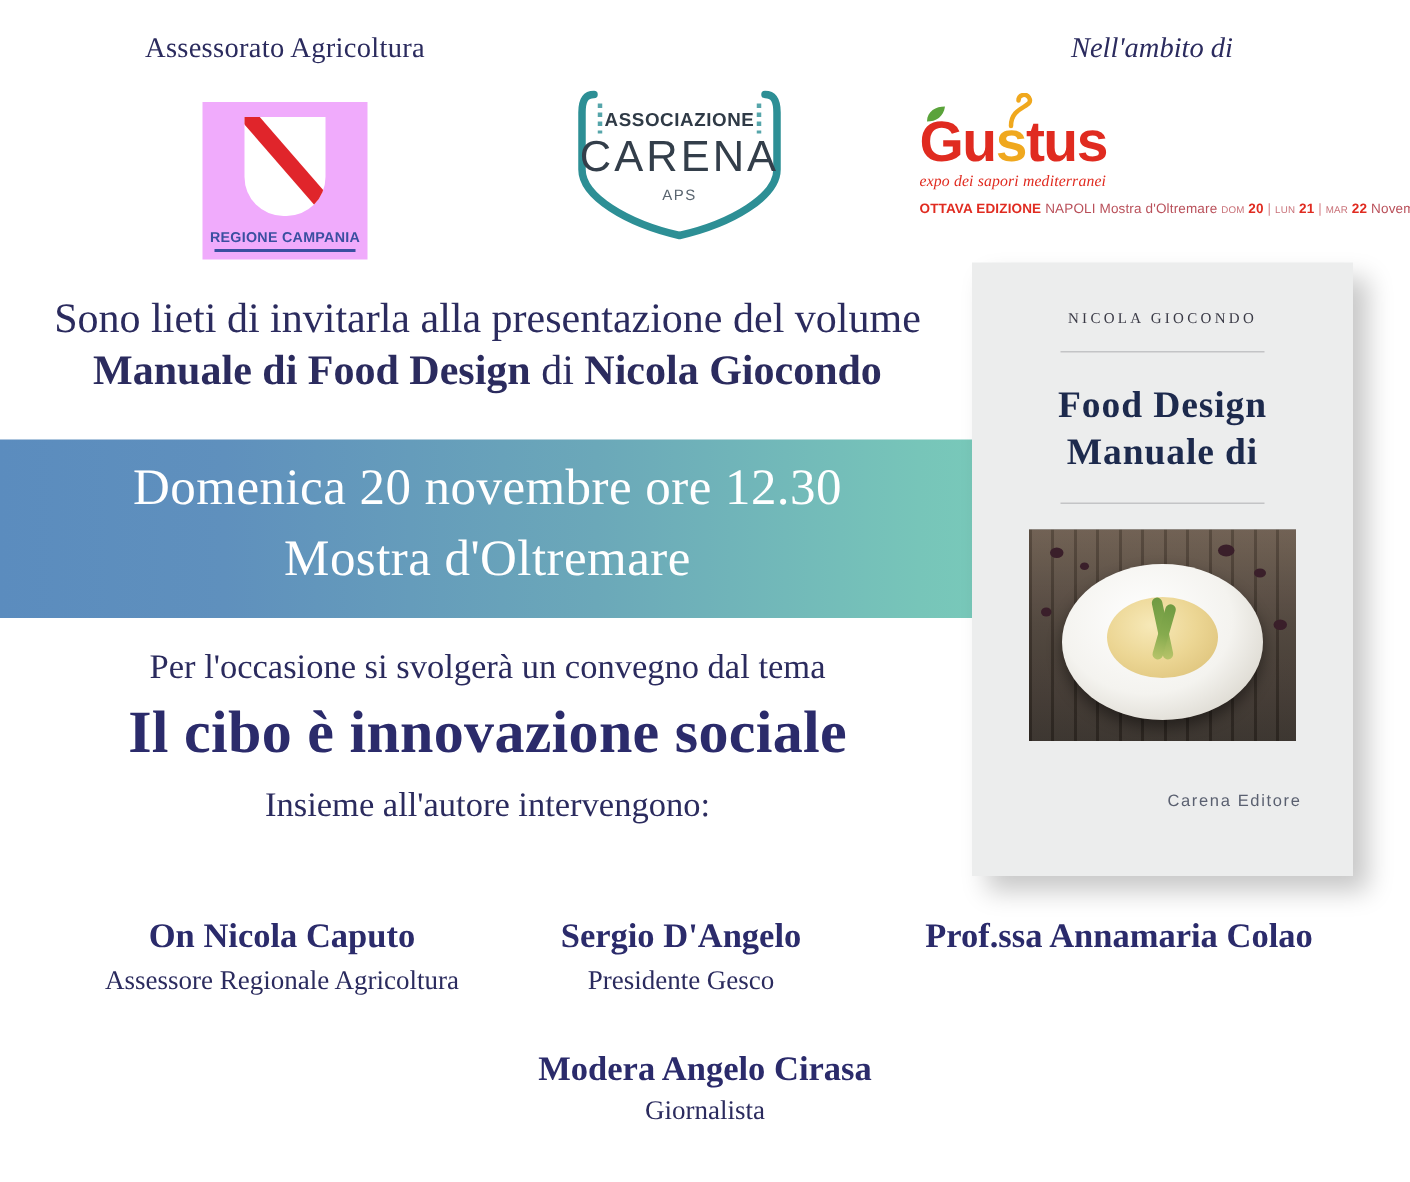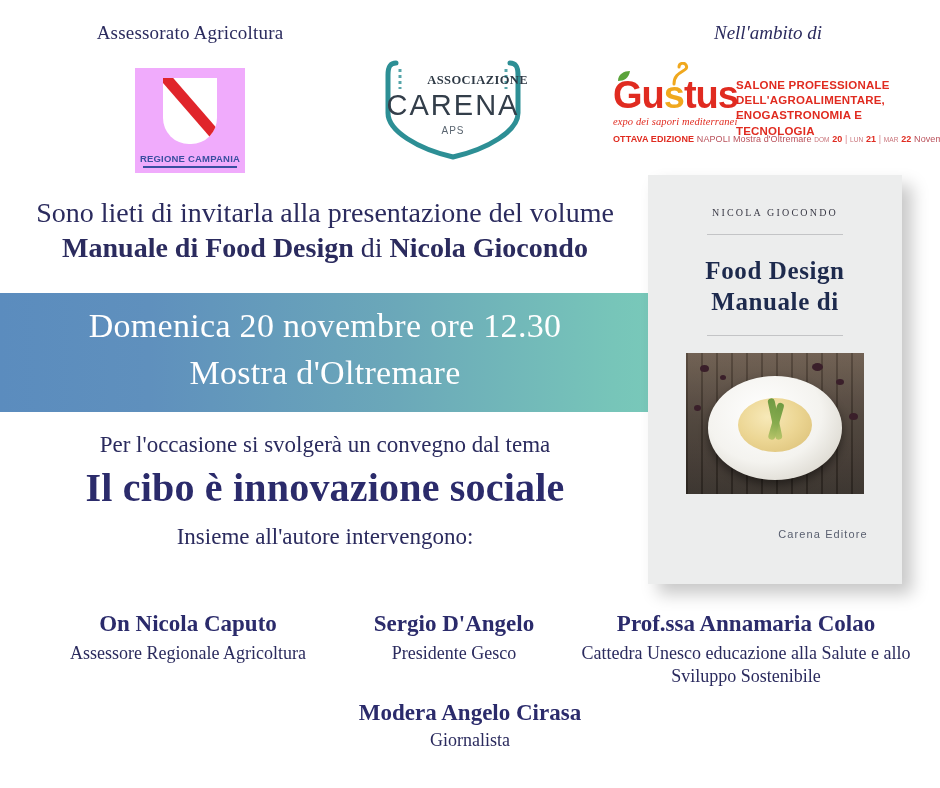--- a/index.html
+++ b/index.html
@@ -93,22 +93,22 @@
     left: 378px;
     top: 55px;
     width: 150px;
     height: 105px;
   }
   .carena-shield-svg { display:block; }
   .carena-assoc {
     position: absolute;
     left: 0; top: 18px;
     width: 150px;
-    text-align: right;
-    font-family: Liberation Serif, serif;
+    text-align: center;
+    font-family: Liberation Sans, sans-serif;
     font-weight: bold;
     font-size: 12.5px;
     color: #2f3a46;
     letter-spacing: .4px;
   }
   .carena-main {
     position: absolute;
     left: 0; top: 34px;
     width: 150px;
     text-align: center;
@@ -460,25 +460,20 @@
     <div class="gustus-caption">Nell'ambito di</div>
     <div class="gustus-logo-wrap">
       <svg class="gustus-tail" viewBox="0 0 26 24">
         <path d="M6 22 C6 8 22 10 18 3 C16 0 11 1 11 5" fill="none" stroke="#f0a81e" stroke-width="3" stroke-linecap="round"></path>
       </svg>
       <svg class="gustus-sprout" viewBox="0 0 16 12">
         <path d="M2 11 C2 4 8 1 14 1 C13 8 8 11 2 11 Z" fill="#5aa33a"></path>
       </svg>
       <div class="gustus-word"><span>Gu</span><span class="curl">s</span><span>tus</span></div>
       <div class="gustus-sub">expo dei sapori mediterranei</div>
-      <div class="gustus-salone">
-        <div>SALONE PROFESSIONALE</div>
-        <div>DELL'AGROALIMENTARE,</div>
-        <div>ENOGASTRONOMIA E TECNOLOGIA</div>
-      </div>
       <div class="gustus-edition"><b>OTTAVA EDIZIONE</b>&nbsp;<span>NAPOLI Mostra d'Oltremare</span>&nbsp;<span class="lbl">DOM</span>&nbsp;<b>20</b><span class="sep">&nbsp;|&nbsp;</span><span class="lbl">LUN</span>&nbsp;<b>21</b><span class="sep">&nbsp;|&nbsp;</span><span class="lbl">MAR</span>&nbsp;<b>22</b>&nbsp;<span>Novembre 2022</span></div>
     </div>
   </div>
 </div>
 
 <div class="invite">
   <div class="invite-line1">Sono lieti di invitarla alla presentazione del volume</div>
   <div class="invite-line2"><b>Manuale di Food Design</b><span> di </span><b>Nicola Giocondo</b></div>
 </div>
 
@@ -523,20 +518,19 @@
   <div class="speaker speaker-1">
     <div class="speaker-name">On Nicola Caputo</div>
     <div class="speaker-role">Assessore Regionale Agricoltura</div>
   </div>
   <div class="speaker speaker-2">
     <div class="speaker-name">Sergio D'Angelo</div>
     <div class="speaker-role">Presidente Gesco</div>
   </div>
   <div class="speaker speaker-3">
     <div class="speaker-name">Prof.ssa Annamaria Colao</div>
-    <div class="speaker-role">Cattedra Unesco educazione alla Salute e allo Sviluppo Sostenibile</div>
   </div>
 </div>
 
 <div class="moderator">
   <div class="moderator-name">Modera Angelo Cirasa</div>
   <div class="moderator-role">Giornalista</div>
 </div>
 
 </body></html>

